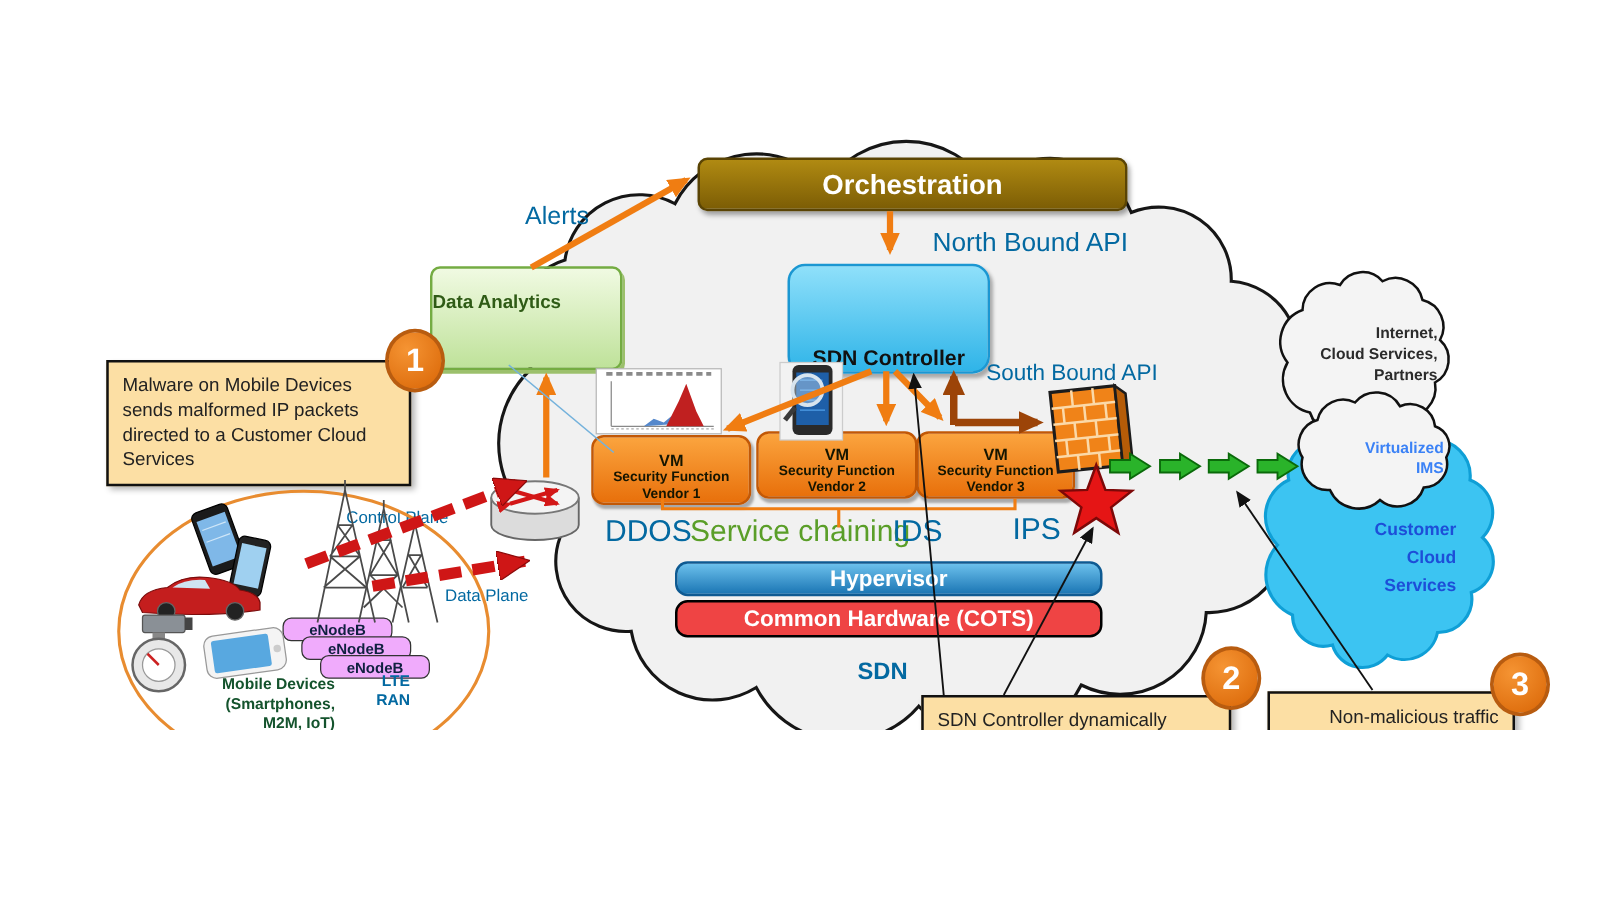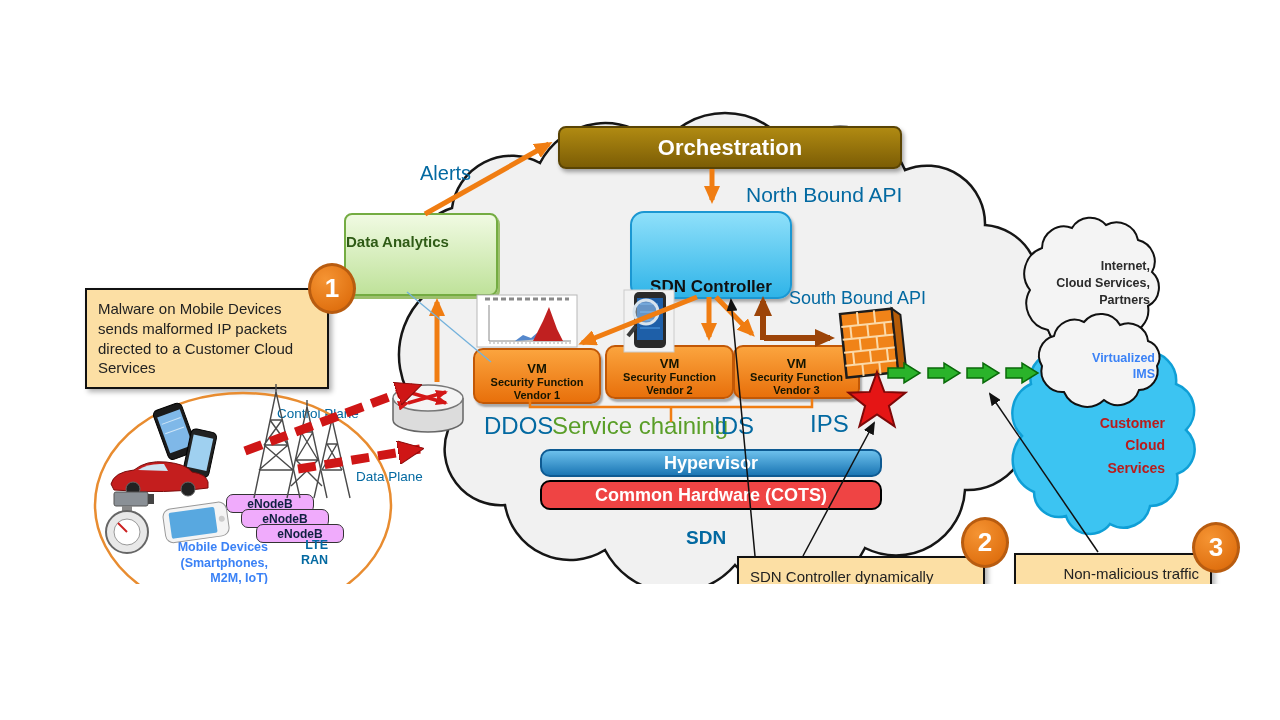--- a/index.html
+++ b/index.html
@@ -117,30 +117,30 @@
   <div class="lbl bigword" style="left:552px;top:412px;color:#5a9e28;">Service chaining</div>
   <div class="lbl bigword" style="left:714px;top:412px;">IDS</div>
   <div class="lbl bigword" style="left:810px;top:410px;">IPS</div>
   <div class="lbl" style="left:686px;top:527px;font-size:19px;font-weight:bold;">SDN</div>
 
   <div class="lbl pre ctr" style="left:1030px;top:258px;width:120px;font-size:12.5px;font-weight:bold;color:#2b2b2b;line-height:1.35;">Internet,
 Cloud Services,
 Partners</div>
   <div class="lbl pre ctr" style="left:1050px;top:350px;width:105px;font-size:12.5px;font-weight:bold;color:#3b82f6;line-height:1.3;">Virtualized
 IMS</div>
-  <div class="lbl pre ctr" style="left:1045px;top:412px;width:120px;font-size:14px;font-weight:bold;color:#b91c1c;line-height:1.6;">Customer
+  <div class="lbl pre ctr" style="left:1045px;top:412px;width:120px;font-size:14px;font-weight:bold;color:#1d4ed8;line-height:1.6;">Customer
 Cloud
 Services</div>
 
   <div class="enb" style="left:226px;top:494px;">eNodeB</div>
   <div class="enb" style="left:241px;top:509px;">eNodeB</div>
   <div class="enb" style="left:256px;top:524px;">eNodeB</div>
   <div class="lbl pre ctr" style="left:278px;top:538px;width:50px;font-size:12.5px;font-weight:bold;line-height:1.2;">LTE
 RAN</div>
-  <div class="lbl pre ctr" style="left:118px;top:540px;width:150px;font-size:12.5px;font-weight:bold;color:#3b82f6;line-height:1.25;">Mobile Devices
+  <div class="lbl pre ctr" style="left:118px;top:540px;width:150px;font-size:12.5px;font-weight:bold;color:#14532d;line-height:1.25;">Mobile Devices
 (Smartphones,
 M2M, IoT)</div>
 
   <svg id="fg" viewBox="0 0 1280 720">
     <defs>
       <marker id="mOr" markerUnits="userSpaceOnUse" markerWidth="18" markerHeight="16" refX="14" refY="8" orient="auto">
           <path d="M0,0 L18,8 L0,16 Z" fill="#f07d12"></path>
         </marker>
       <marker id="mBr" markerUnits="userSpaceOnUse" markerWidth="20" markerHeight="18" refX="15" refY="9" orient="auto">
           <path d="M0,0 L20,9 L0,18 Z" fill="#9c4408"></path>

